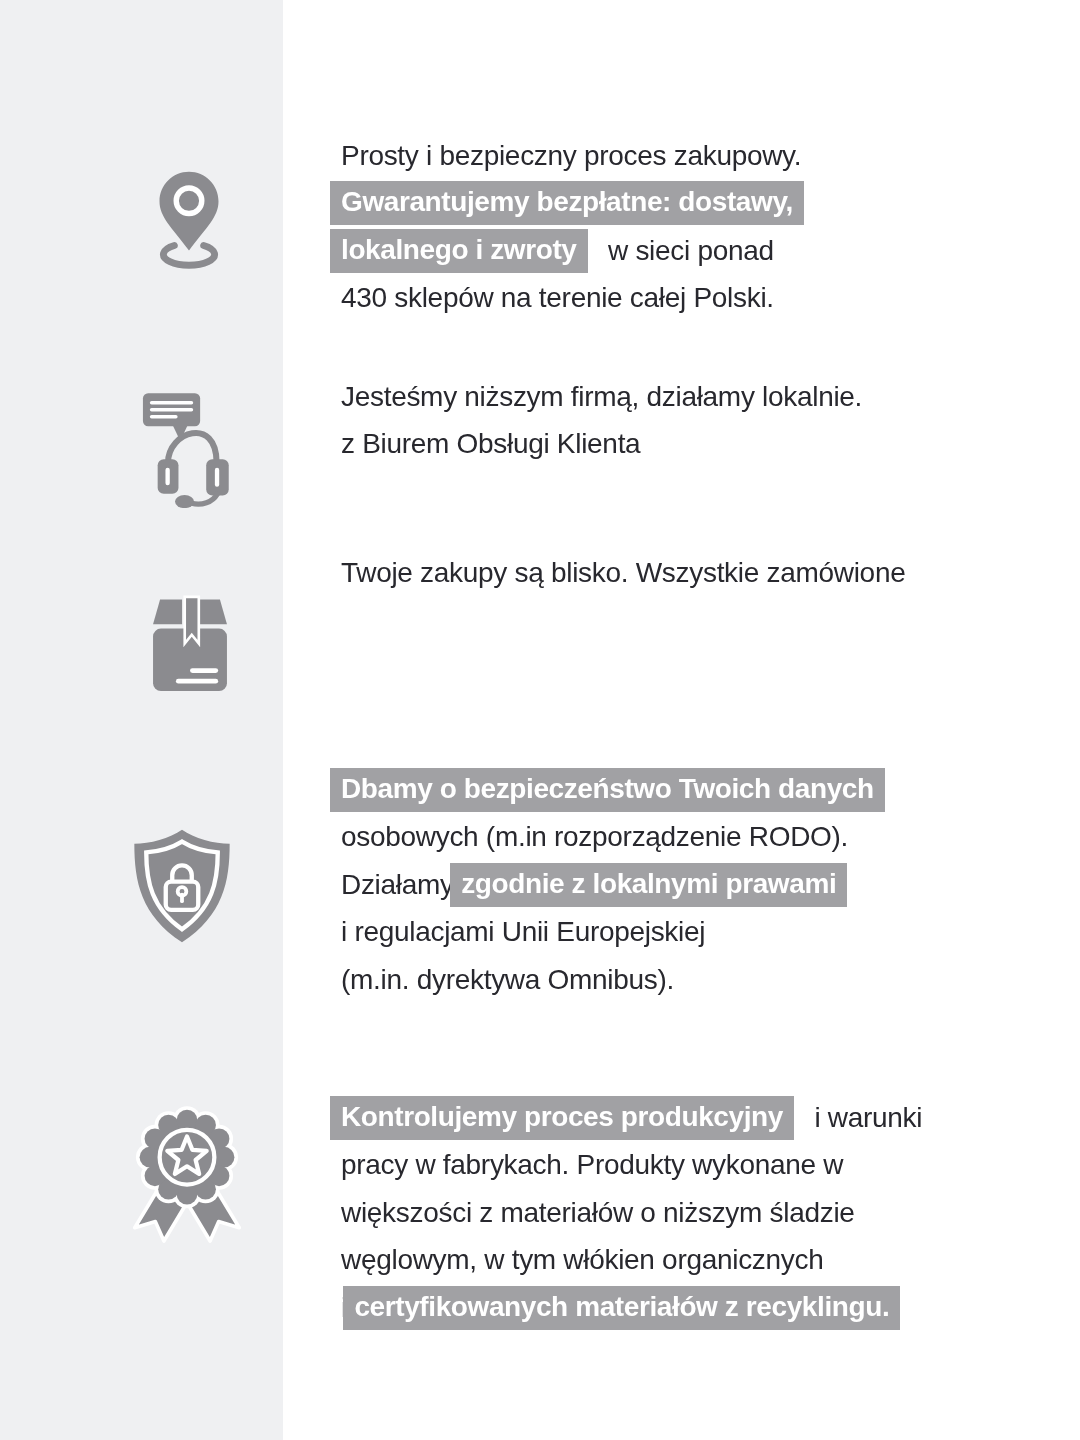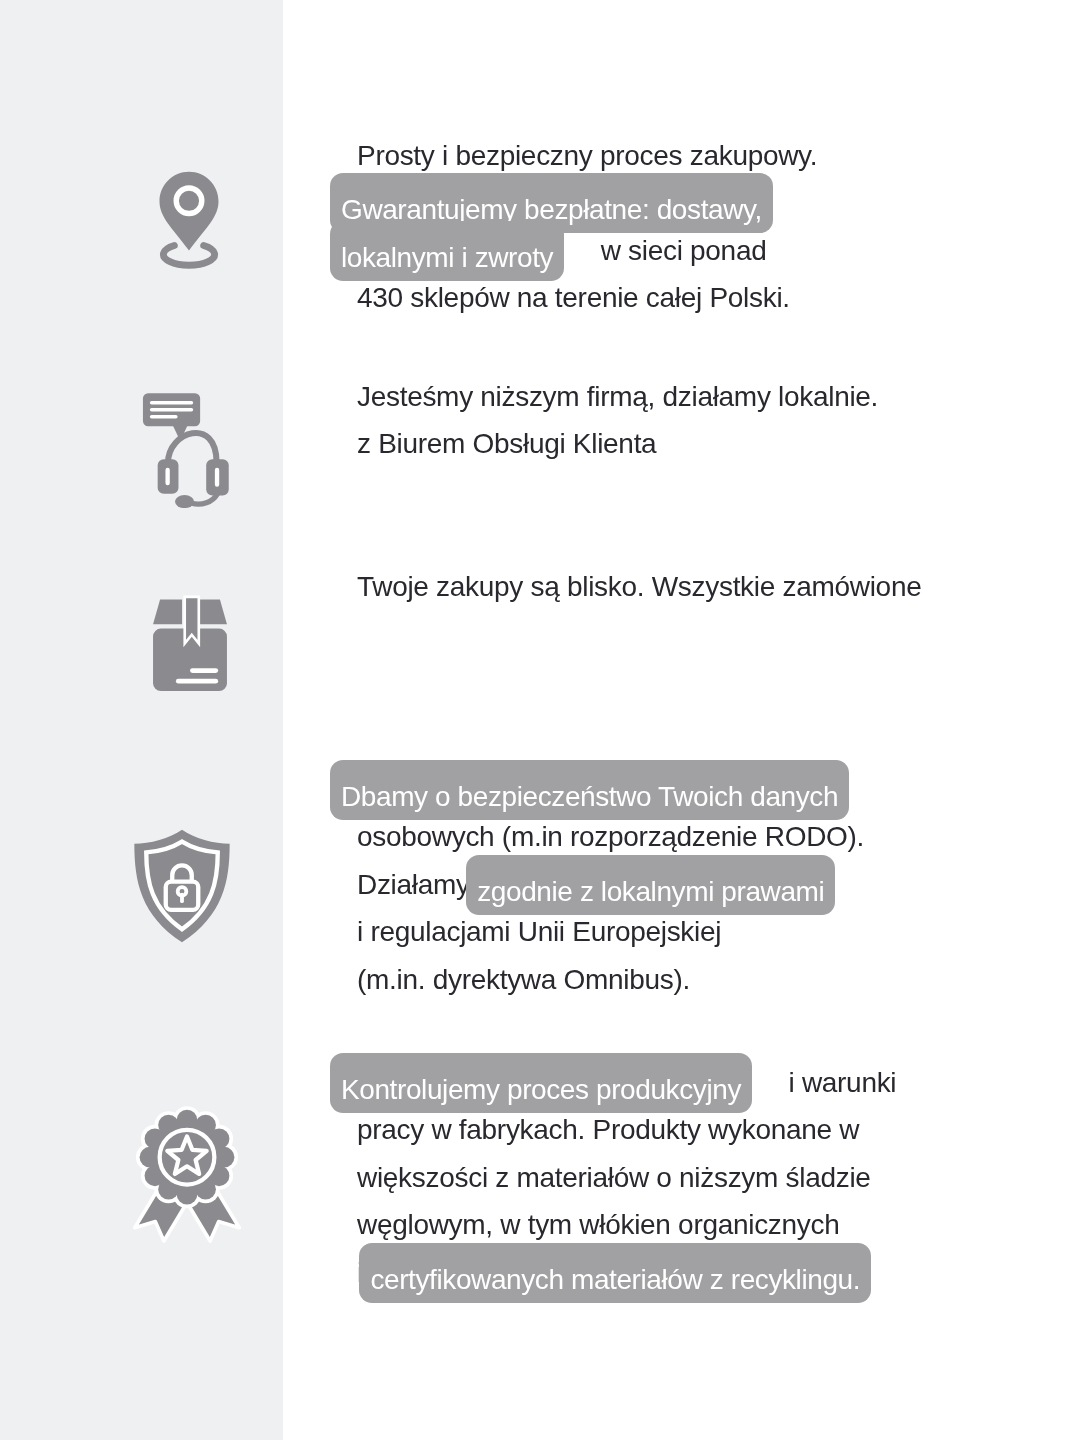--- a/index.html
+++ b/index.html
@@ -38,29 +38,28 @@
   }
   .line{
     display:flex;
     align-items:center;
     height:47.5px;
     font-size:28px;
     letter-spacing:-0.3px;
     white-space:pre;
     padding-left:11px;
   }
-  .seg-plain{color:var(--body-text);margin-left:16px;}
+  .seg-plain{color:var(--body-text);}
   .seg-hl{
     background:var(--hl-bg);
     color:var(--hl-text);
-    font-weight:normal;
+    font-weight:bold;
     letter-spacing:-0.4px;
-    padding:21px 11px 7px 11px;
+    padding:5px 11px 7px 11px;
     margin-left:-11px;
-    border-radius:13px;
   }
   .seg-hl + .seg-plain{padding-left:13px;}
 </style>
 </head>
 <body>
 
 <div class="page">
 
   <div class="sidebar">
 
@@ -149,45 +148,45 @@
         <path class="ic-wstroke" stroke-width="3.5" stroke-linejoin="round" d="M 60 35 L 64.4 45.9 L 76.2 46.7 L 67.1 54.3 L 70 65.8 L 60 59.5 L 50 65.8 L 52.9 54.3 L 43.8 46.7 L 55.6 45.9 Z"></path>
       </svg>
     </div>
 
   </div>
 
   <div class="section" style="top:132px;">
       <div class="section-text">
         <div class="line"><span class="seg-plain">Prosty i bezpieczny proces zakupowy.</span></div>
         <div class="line"><span class="seg-hl">Gwarantujemy bezpłatne: dostawy,</span></div>
-        <div class="line"><span class="seg-hl">lokalnymi i zwroty</span><span class="seg-plain"> w sieci ponad</span></div>
+        <div class="line"><span class="seg-hl">lokalnego i zwroty</span><span class="seg-plain"> w sieci ponad</span></div>
         <div class="line"><span class="seg-plain">430 sklepów na terenie całej Polski.</span></div>
       </div>
     </div>
   <div class="section" style="top:373px;">
       <div class="section-text">
         <div class="line"><span class="seg-plain">Jesteśmy niższym firmą, działamy lokalnie.</span></div>
         <div class="line"><span class="seg-plain">z Biurem Obsługi Klienta</span></div>
       </div>
     </div>
-  <div class="section" style="top:563px;">
+  <div class="section" style="top:549px;">
       <div class="section-text">
         <div class="line"><span class="seg-plain">Twoje zakupy są blisko. Wszystkie zamówione</span></div>
       </div>
     </div>
   <div class="section" style="top:766px;">
       <div class="section-text">
         <div class="line"><span class="seg-hl">Dbamy o bezpieczeństwo Twoich danych</span></div>
         <div class="line"><span class="seg-plain">osobowych (m.in rozporządzenie RODO).</span></div>
         <div class="line"><span class="seg-plain">Działamy </span><span class="seg-hl">zgodnie z lokalnymi prawami</span></div>
         <div class="line"><span class="seg-plain">i regulacjami Unii Europejskiej</span></div>
         <div class="line"><span class="seg-plain">(m.in. dyrektywa Omnibus).</span></div>
       </div>
     </div>
-  <div class="section" style="top:1059px;">
+  <div class="section" style="top:1094px;">
       <div class="section-text">
         <div class="line"><span class="seg-hl">Kontrolujemy proces produkcyjny</span><span class="seg-plain"> i warunki</span></div>
         <div class="line"><span class="seg-plain">pracy w fabrykach. Produkty wykonane w</span></div>
         <div class="line"><span class="seg-plain">większości z materiałów o niższym śladzie</span></div>
         <div class="line"><span class="seg-plain">węglowym, w tym włókien organicznych</span></div>
         <div class="line"><span class="seg-plain">i </span><span class="seg-hl">certyfikowanych materiałów z recyklingu.</span></div>
       </div>
     </div>
 
 </div>

